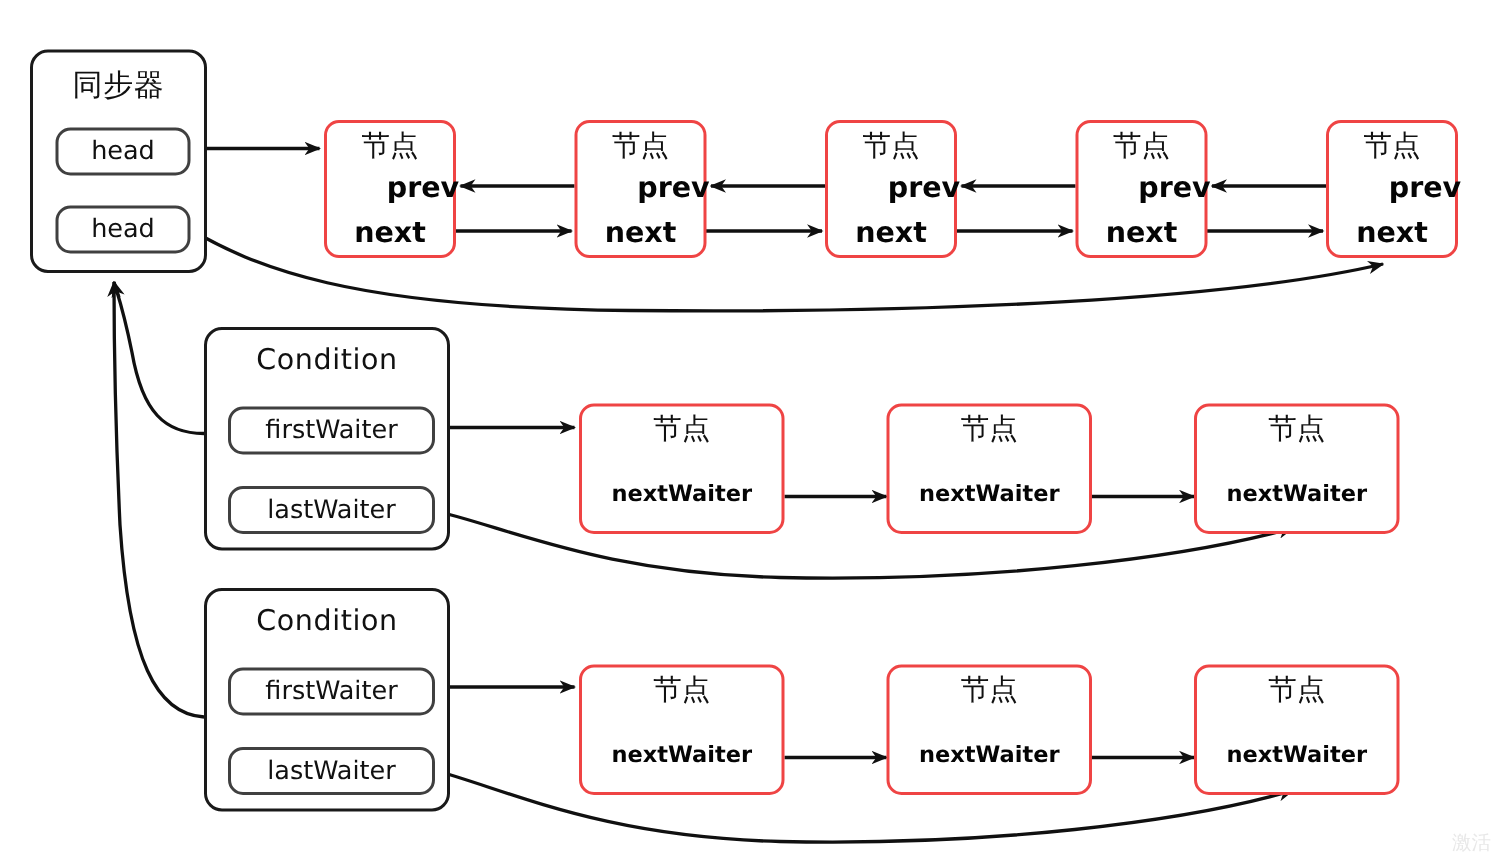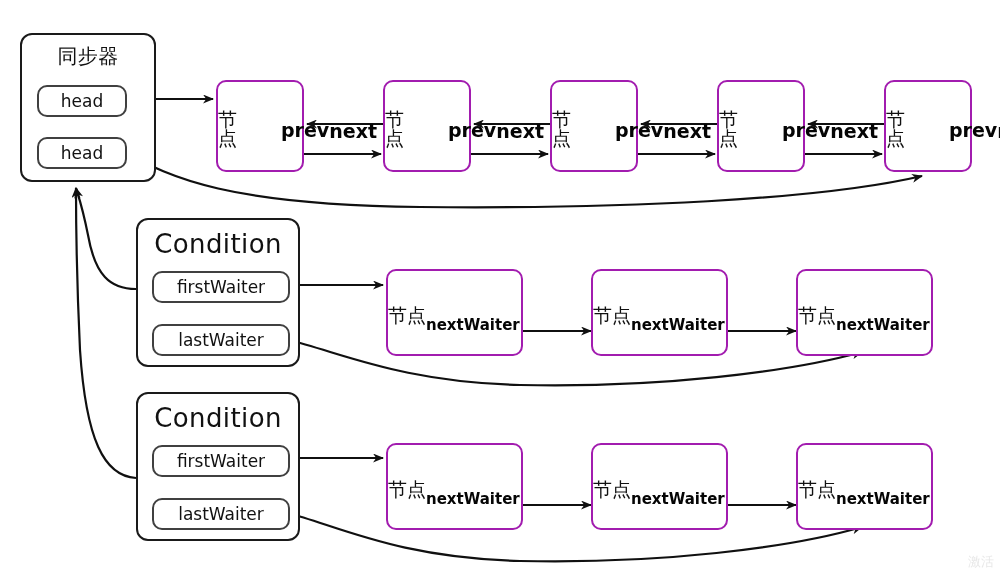--- a/index.html
+++ b/index.html
@@ -40,41 +40,41 @@
     background: #ffffff;
     display: flex;
     align-items: center;
     justify-content: center;
   }
   .group-title {
     position: absolute;
     left: 0;
     right: 0;
     text-align: center;
-    font-size: 26px;
+    font-size: 19px;
     color: #111;
     letter-spacing: 0.4px;
   }
   .cjk-title {
     font-family: "DejaVu Sans", "Liberation Sans", sans-serif;
     font-size: 20px;
   }
   .slot-label {
     font-size: 17px;
     color: #111;
     white-space: nowrap;
   }
   .node {
     position: absolute;
     box-sizing: border-box;
-    border: 2px solid #a21caf;
+    border: 2px solid #ef4444;
     border-radius: 10px;
     background: #ffffff;
     display: flex;
-    flex-direction: row;
+    flex-direction: column;
     align-items: center;
   }
   .node .node-head {
     font-size: 19px;
     color: #111;
     line-height: 1;
     margin-top: 6px;
   }
   .node .field {
     font-size: 19px;
@@ -160,21 +160,21 @@
     <g>
       <line x1="523" y1="505" x2="591" y2="505" stroke="#101010" stroke-width="2.2" marker-end="url(#ah)"></line>
       <line x1="728" y1="505" x2="796" y2="505" stroke="#101010" stroke-width="2.2" marker-end="url(#ah)"></line>
     </g>
 
     <g>
       <path d="M288,513 C340,527 400,558 520,561 C660,564 790,548 862,527" fill="none" stroke="#101010" stroke-width="2.2" marker-end="url(#ah)"></path>
     </g>
   </svg>
 
-  <div class="box sync-box" style="left:20px; top:33px; width:136px; height:149px;">
+  <div class="box sync-box" style="left:20px; top:33px; width:118px; height:149px;">
     <div class="group-title cjk-title" style="top:8px;">同步器</div>
     <div class="inner-box" style="left:15px; top:50px; width:90px; height:32px;">
       <span class="slot-label">head</span>
     </div>
     <div class="inner-box" style="left:15px; top:102px; width:90px; height:32px;">
       <span class="slot-label">head</span>
     </div>
   </div>
 
   <div class="node top-node" style="left:216px; top:80px; width:88px; height:92px;">

